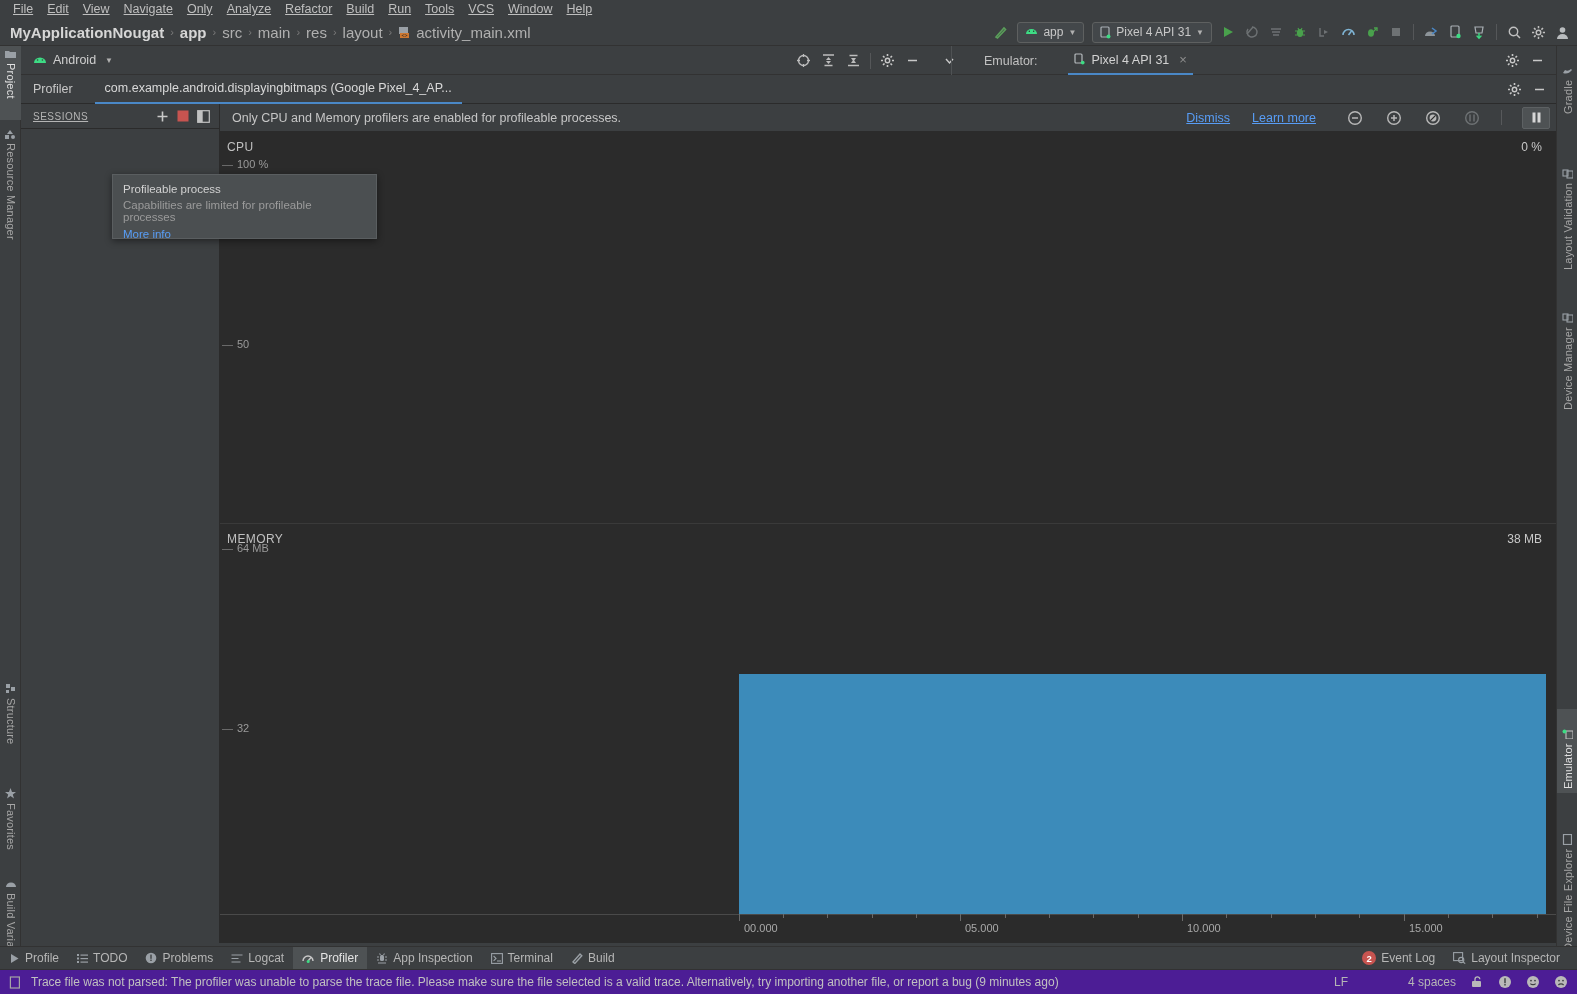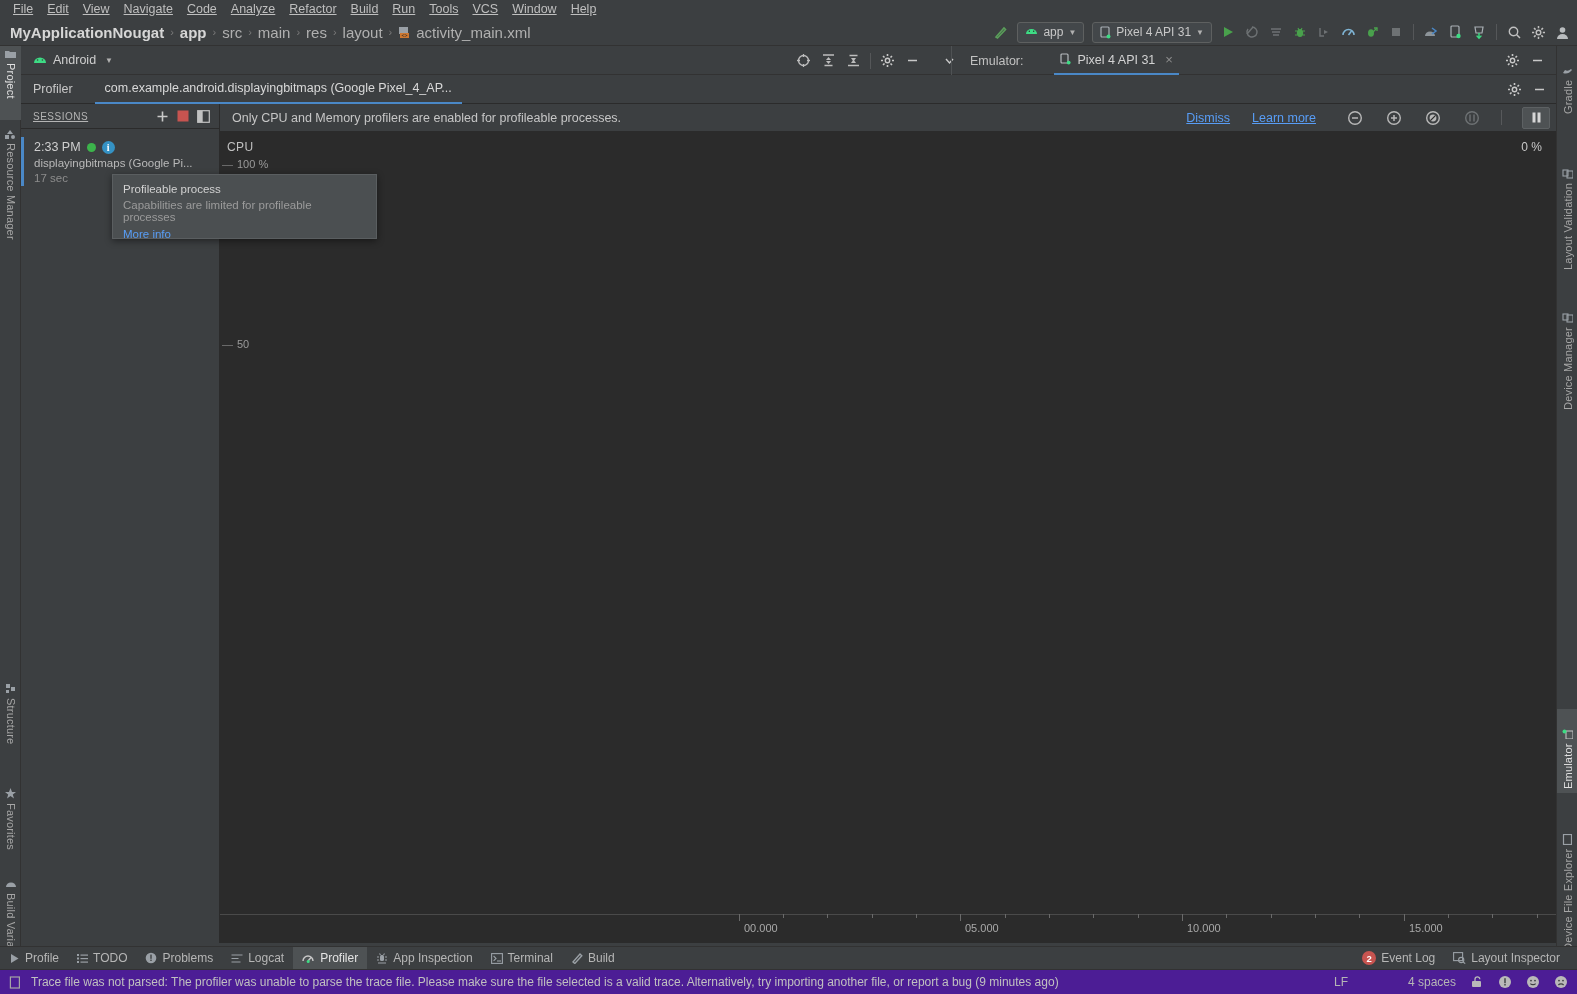--- a/index.html
+++ b/index.html
@@ -76,21 +76,21 @@
   .tw-title {
     display: flex; align-items: center; gap: 6px; padding-left: 12px;
     font-size: 12.5px; color: #cfcfcf;
   }
   .tw-ic {
     width: 25px; height: 24px; display: flex; align-items: center; justify-content: center;
     cursor: default;
   }
   .emu-zone {
     position: absolute; left: 930px; top: 0; height: 29px;
-    display: flex; align-items: center; border-left: 1px solid #4f5254; padding-left: 18px;
+    display: flex; align-items: center; border-left: 1px solid #4f5254; padding-left: 32px;
   }
   .emu-label { font-size: 12.5px; color: #c2c2c2; }
   .emu-tab {
     display: flex; align-items: center; gap: 6px; margin-left: 30px; height: 29px;
     padding: 0 6px; font-size: 12.5px; color: #d2d2d2;
     border-bottom: 2px solid #4a88c7; cursor: default;
   }
   .emu-right { position: absolute; right: 6px; top: 0; display: flex; align-items: center; height: 29px; }
 
   
@@ -225,21 +225,21 @@
 </head>
 <body>
 
 <div id="app">
 
   <div class="menubar">
     <div class="mi"><u>File</u></div>
     <div class="mi"><u>Edit</u></div>
     <div class="mi"><u>View</u></div>
     <div class="mi"><u>Navigate</u></div>
-    <div class="mi"><u>Code</u></div>
+    <div class="mi"><u>Only</u></div>
     <div class="mi"><u>Analyze</u></div>
     <div class="mi"><u>Refactor</u></div>
     <div class="mi"><u>Build</u></div>
     <div class="mi"><u>Run</u></div>
     <div class="mi"><u>Tools</u></div>
     <div class="mi"><u>VCS</u></div>
     <div class="mi"><u>Window</u></div>
     <div class="mi"><u>Help</u></div>
   </div>
 
@@ -607,31 +607,20 @@
             </svg>
         </span>
         <span>
           <svg width="13" height="13" viewBox="0 0 13 13">
               <rect x="0.7" y="0.7" width="11.6" height="11.6" fill="none" stroke="#c1c1c1" stroke-width="1.2"></rect>
               <rect x="0.7" y="0.7" width="5" height="11.6" fill="#c1c1c1"></rect>
             </svg>
         </span>
       </div>
     </div>
-    <div class="sess-list">
-      <div class="sess-item">
-        <div class="sess-row1">
-          <span>2:33 PM</span>
-          <span class="dot-green"></span>
-          <span class="info-badge">i</span>
-        </div>
-        <div class="sess-row2">displayingbitmaps (Google Pi...</div>
-        <div class="sess-row3">17 sec</div>
-      </div>
-    </div>
   </div>
 
   <div class="banner">
     <span class="banner-msg">Only CPU and Memory profilers are enabled for profileable processes.</span>
     <div class="banner-right">
       <span class="lnk">Dismiss</span>
       <span class="lnk">Learn more</span>
       <div class="zbtn" style="margin-left:14px;">
         <svg width="16" height="16" viewBox="0 0 16 16">
             <circle cx="8" cy="8" r="6.3" fill="none" stroke="#b8b8b8" stroke-width="1.4"></circle>
@@ -673,20 +662,31 @@
       <div class="pane-title">CPU</div>
       <div class="pane-val">0 %</div>
       <div class="tick" style="top:26px;">
         <span class="dash">—</span><span>100 %</span>
       </div>
       <div class="tick" style="top:206px;">
         <span class="dash">—</span><span>50</span>
       </div>
     </div>
 
+    <div class="mem-pane">
+      <div class="pane-title">MEMORY</div>
+      <div class="pane-val">38 MB</div>
+      <div class="tick" style="top:18px;">
+        <span class="dash">—</span><span>64 MB</span>
+      </div>
+      <div class="tick" style="top:198px;">
+        <span class="dash">—</span><span>32</span>
+      </div>
+      <div class="mem-bar"></div>
+    </div>
 
     <div class="axis-pane">
       <div class="axis-line"></div>
       <div class="tk major" style="left:519px;"></div>
       <div class="tk minor" style="left:563px;"></div>
       <div class="tk minor" style="left:607px;"></div>
       <div class="tk minor" style="left:652px;"></div>
       <div class="tk minor" style="left:696px;"></div>
       <div class="tk major" style="left:740px;"></div>
       <div class="tk minor" style="left:785px;"></div>

